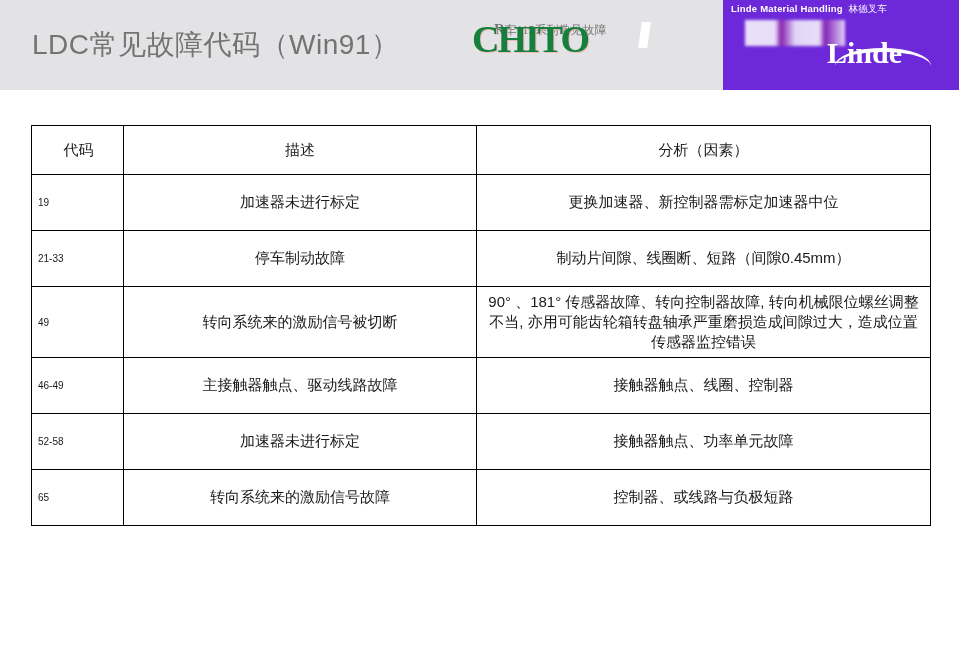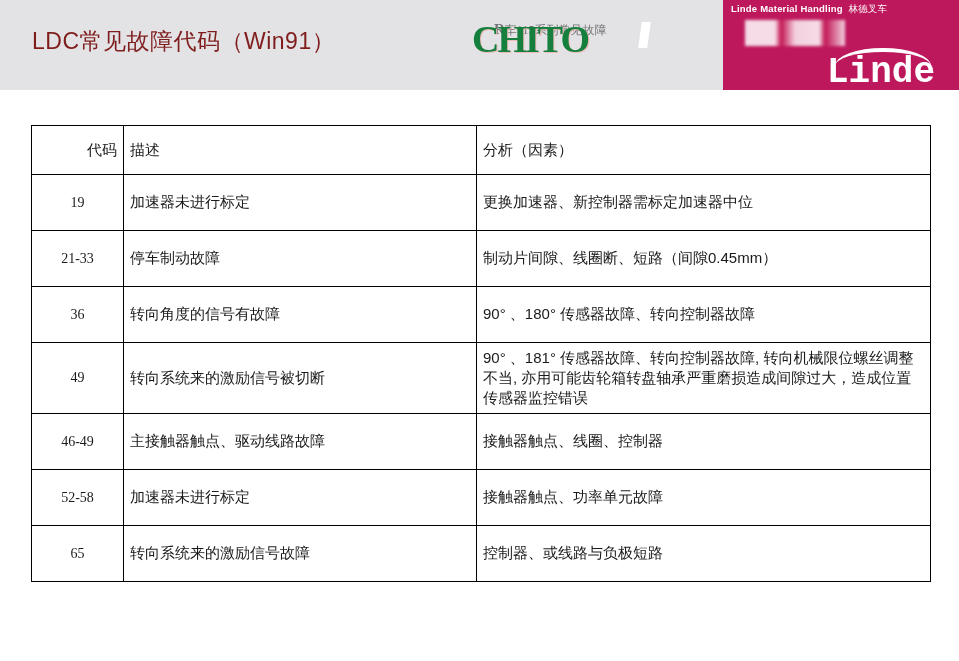--- a/index.html
+++ b/index.html
@@ -26,22 +26,22 @@
     left: 0;
     top: 0;
     width: 959px;
     height: 90px;
     background: #e3e3e6;
   }
   .header-title {
     position: absolute;
     left: 32px;
     top: 26px;
-    font-size: 23px;
-    color: #7f1d1d;
+    font-size: 28px;
+    color: #737373;
     letter-spacing: 0.5px;
     white-space: nowrap;
   }
   
   .logo-chito {
     position: absolute;
     left: 472px;
     top: 6px;
     width: 250px;
     height: 78px;
@@ -80,21 +80,21 @@
     background: #ffffff;
     transform: skewX(-8deg);
   }
   
   .linde-panel {
     position: absolute;
     left: 723px;
     top: 0;
     width: 236px;
     height: 90px;
-    background: #be185d;
+    background: #6d28d9;
     overflow: hidden;
   }
   .linde-top-text {
     position: absolute;
     left: 8px;
     top: 3px;
     font-size: 9.5px;
     color: #ffffff;
     white-space: nowrap;
     letter-spacing: 0.2px;
@@ -105,24 +105,24 @@
     left: 22px;
     top: 20px;
     width: 100px;
     height: 26px;
     background: linear-gradient(90deg, rgba(255,255,255,0.85) 0%, rgba(255,255,255,0.85) 30%, rgba(207,10,44,0.25) 36%, rgba(255,255,255,0.8) 50%, rgba(255,255,255,0.85) 74%, rgba(207,10,44,0.2) 80%, rgba(255,255,255,0.8) 100%);
     filter: blur(1.5px);
   }
   .linde-wordmark {
     position: absolute;
     left: 104px;
-    top: 52px;
-    font-size: 36px;
+    top: 36px;
+    font-size: 30px;
     color: #ffffff;
-    font-family: Liberation Mono, monospace;
+    font-family: Liberation Serif, serif;
     font-weight: bold;
     letter-spacing: 0px;
     white-space: nowrap;
   }
   .linde-arc {
     position: absolute;
     left: 112px;
     top: 48px;
     width: 96px;
     height: 14px;
@@ -145,35 +145,34 @@
     border: 1px solid #000000;
     vertical-align: middle;
     color: #1a1a1a;
     padding: 4px 6px;
   }
   col.c-code { width: 92px; }
   col.c-desc { width: 353px; }
   col.c-analysis { width: 454px; }
 
   td.code {
+    font-size: 10px;
+    font-family: Liberation Sans, sans-serif;
+  }
+  td.desc, td.analysis {
+    font-size: 15px;
     text-align: center;
-    font-size: 14px;
-    font-family: Liberation Serif, serif;
-  }
-  td.desc, td.analysis {
-    font-size: 15px;
-    text-align: left;
     padding-left: 8px;
   }
   tr.head td {
     font-size: 15px;
     height: 40px;
   }
   tr.head td.code {
-    text-align: right;
+    text-align: center;
     padding-left: 8px;
     font-family: "Liberation Sans", sans-serif;
     font-size: 15px;
   }
   tr.body-row td { height: 47px; }
   tr.tall td { height: 62px; }
   .analysis-multi {
     font-size: 13.5px;
     line-height: 1.35;
   }
@@ -224,25 +223,20 @@
           <td class="analysis">更换加速器、新控制器需标定加速器中位</td>
         </tr>
 
         <tr class="body-row">
           <td class="code">21-33</td>
           <td class="desc">停车制动故障</td>
           <td class="analysis">制动片间隙、线圈断、短路（间隙0.45mm）</td>
         </tr>
 
 
-        <tr class="body-row">
-          <td class="code">36</td>
-          <td class="desc">转向角度的信号有故障</td>
-          <td class="analysis">90° 、180° 传感器故障、转向控制器故障</td>
-        </tr>
 
         <tr class="tall">
           <td class="code">49</td>
           <td class="desc">转向系统来的激励信号被切断</td>
           <td class="analysis analysis-multi">90° 、181° 传感器故障、转向控制器故障, 转向机械限位螺丝调整不当, 亦用可能齿轮箱转盘轴承严重磨损造成间隙过大，造成位置传感器监控错误</td>
         </tr>
 
 
         <tr class="body-row">
           <td class="code">46-49</td>

